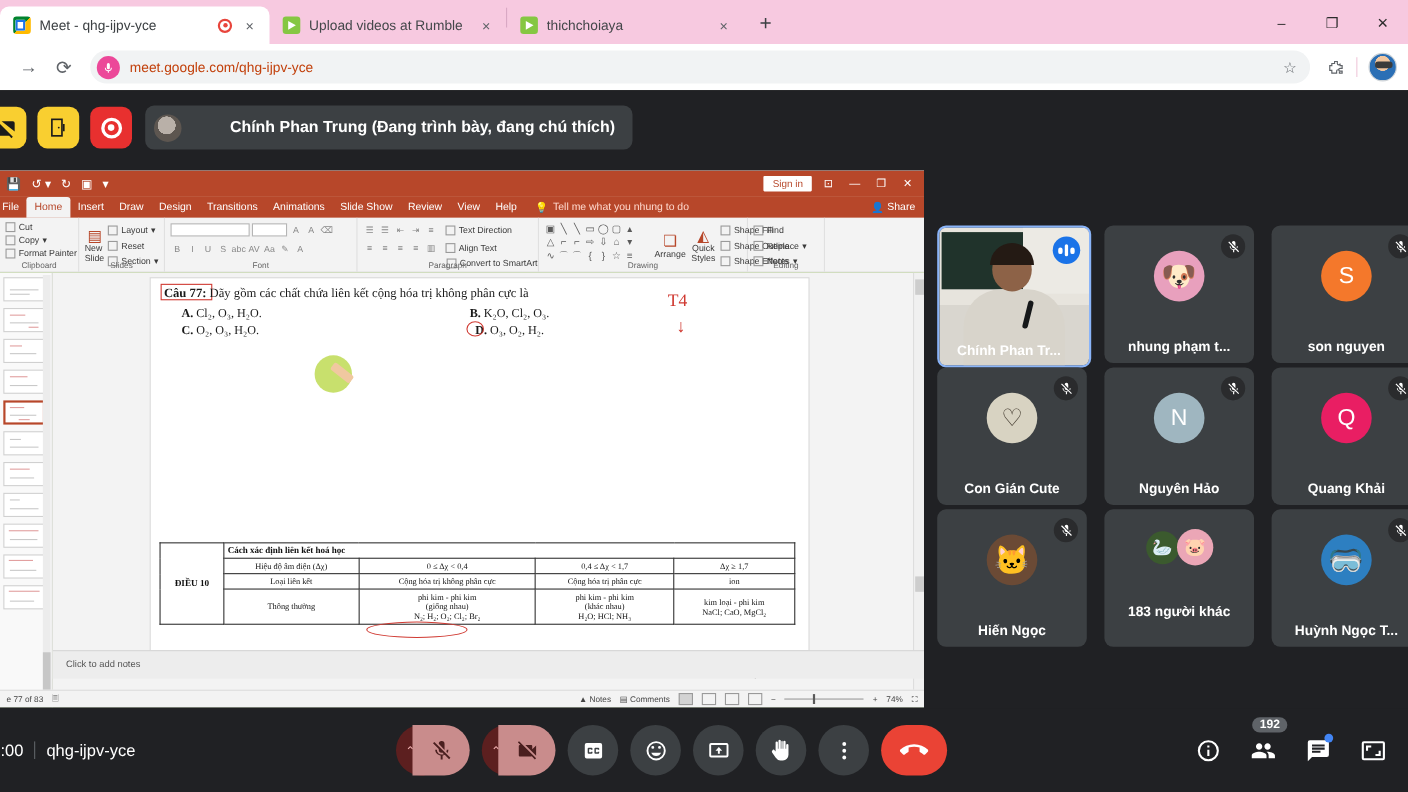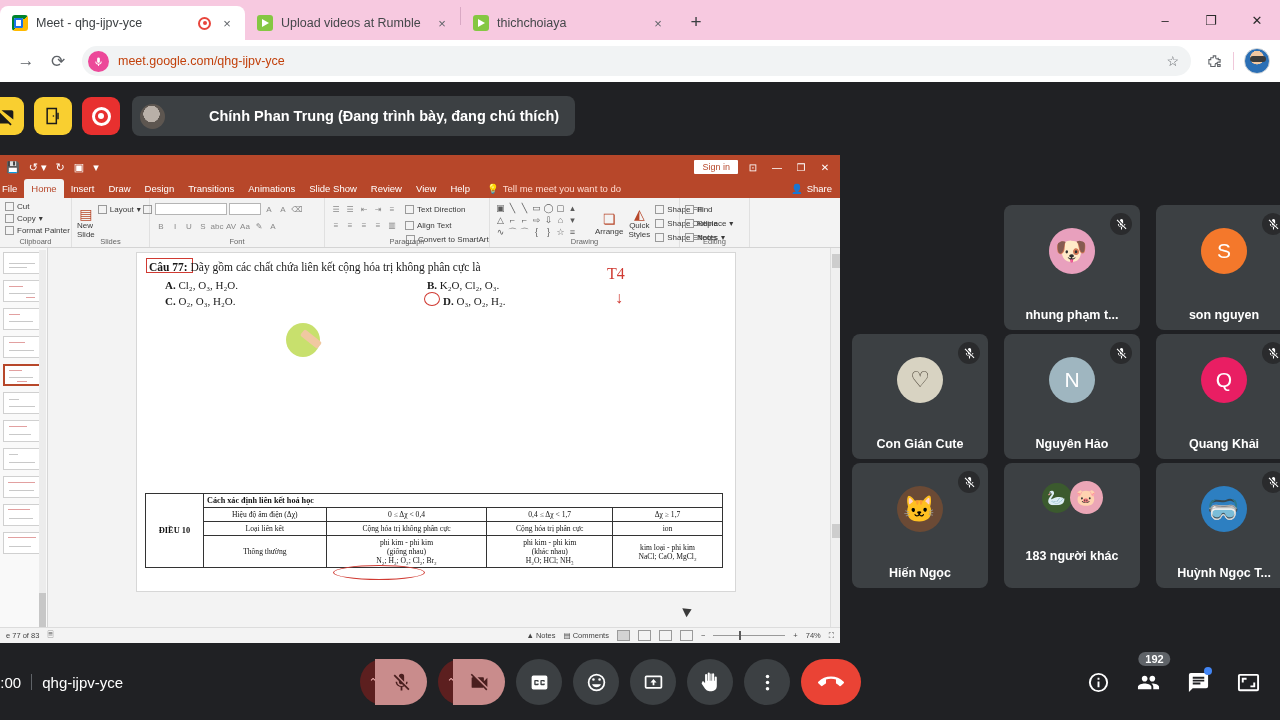--- a/index.html
+++ b/index.html
@@ -420,21 +420,21 @@
       <div class="ppt-tab">Draw</div>
       <div class="ppt-tab">Design</div>
       <div class="ppt-tab">Transitions</div>
       <div class="ppt-tab">Animations</div>
       <div class="ppt-tab">Slide Show</div>
       <div class="ppt-tab">Review</div>
       <div class="ppt-tab">View</div>
       <div class="ppt-tab">Help</div>
       <div class="tellme">
         <span>💡</span>
-        <span>Tell me meet you want to do</span>
+        <span>Tell me what you nhung to do</span>
       </div>
       <div class="share">
         <span>👤</span>
         <span>Share</span>
       </div>
     </div>
 
     <div class="ribbon">
       <div class="rgroup" style="width:72px">
         <div class="ritem">
@@ -451,21 +451,21 @@
             <span>Format Painter</span>
           </div>
         <span class="gname">Clipboard</span>
       </div>
 
       <div class="rgroup" style="width:78px;flex-direction:row;gap:3px">
         <div class="btn-big">
             <span class="gl">▤</span>
             <span style="text-align:left;line-height:1.1">New Slide</span>
           </div>
-        <div style="display:flex;flex-direction:row;gap:2px;padding-top:3px">
+        <div style="display:flex;flex-direction:column;gap:2px;padding-top:3px">
           <div class="ritem">
               <span class="sq"></span>
               <span>Layout</span>
               <span>▾</span>
             </div>
           <div class="ritem">
               <span class="sq"></span>
               <span>Reset</span>
             </div>
           <div class="ritem">
@@ -668,21 +668,21 @@
             <span>Cl₂, O₃, H₂O.</span>
           </div>
           <div class="opt" style="left:290px;top:26px">
             <b>B.</b>
             <span>K₂O, Cl₂, O₃.</span>
           </div>
           <div class="opt" style="left:28px;top:42px">
             <b>C.</b>
             <span>O₂, O₃, H₂O.</span>
           </div>
-          <div class="opt" style="left:306px;top:42px">
+          <div class="opt" style="left:295px;top:42px">
             <b>D.</b>
             <span>O₃, O₂, H₂.</span>
           </div>
           <div style="position:absolute;left:287px;top:39px;width:16px;height:14px;border:1.6px solid #d03a32;border-radius:50%"></div>
 
           <div style="position:absolute;left:470px;top:12px;color:#d03a32;font-family:'Liberation Serif',serif;font-size:16px">T4</div>
           <div style="position:absolute;left:478px;top:36px;color:#d03a32;font-size:16px">↓</div>
 
           <table class="tbl" style="left:8px;top:240px;width:578px">
             <tbody>
@@ -725,20 +725,23 @@
         </div>
 
         <div class="vscroll">
             <b style="top:6px"></b>
             <b style="top:276px"></b>
           </div>
         <div class="cursor"></div>
       </div>
     </div>
 
+    <div class="notespane">
+      <span>Click to add notes</span>
+    </div>
 
     <div class="statusbar">
       <span>e 77 of 83</span>
       <span style="margin-left:8px">🗏</span>
       <span class="sb-right">
         <span>▲ <span>Notes</span></span>
         <span>▤ <span>Comments</span></span>
         <span class="viewbtn act"></span>
         <span class="viewbtn"></span>
         <span class="viewbtn"></span>
@@ -752,20 +755,36 @@
         <span>⛶</span>
       </span>
     </div>
 
     <div class="highlighter"></div>
     <div class="hl-pen"></div>
   </div>
 
   <div class="tiles">
 
+    <div class="tile speaking" style="left:0;top:0">
+      <div class="video-feed">
+        <div class="vf-wall"></div>
+        <div class="vf-board"></div>
+        <div class="vf-body"></div>
+        <div class="vf-head"></div>
+        <div class="vf-hair"></div>
+        <div class="vf-mic"></div>
+      </div>
+      <div class="speak-dot">
+        <i style="height:6px"></i>
+          <i style="height:11px"></i>
+          <i style="height:6px"></i>
+      </div>
+      <div class="name">Chính Phan Tr...</div>
+    </div>
 
     <div class="tile" style="left:152px;top:0">
       <div class="av emoji-av" style="background:#e8a0bd">🐶</div>
       <div class="mutepill dark">
         <svg viewBox="0 0 24 24">
             <path d="M19 11h-1.7c0 .74-.16 1.43-.43 2.05l1.23 1.23c.56-.98.9-2.09.9-3.28zM4.41 2.86L3 4.27l6 6V11a3 3 0 0 0 3 3c.23 0 .44-.04.65-.09l1.66 1.66A4.9 4.9 0 0 1 12 16a5 5 0 0 1-5-5H5.3c0 3 2.54 5.53 5.7 5.93V21h2v-4.07c.79-.1 1.53-.35 2.2-.72l4.53 4.53 1.41-1.41L4.41 2.86zM15 11.16V5a3 3 0 0 0-6-.17l6 6.33z"></path>
           </svg>
       </div>
       <div class="name">nhung phạm t...</div>
     </div>

